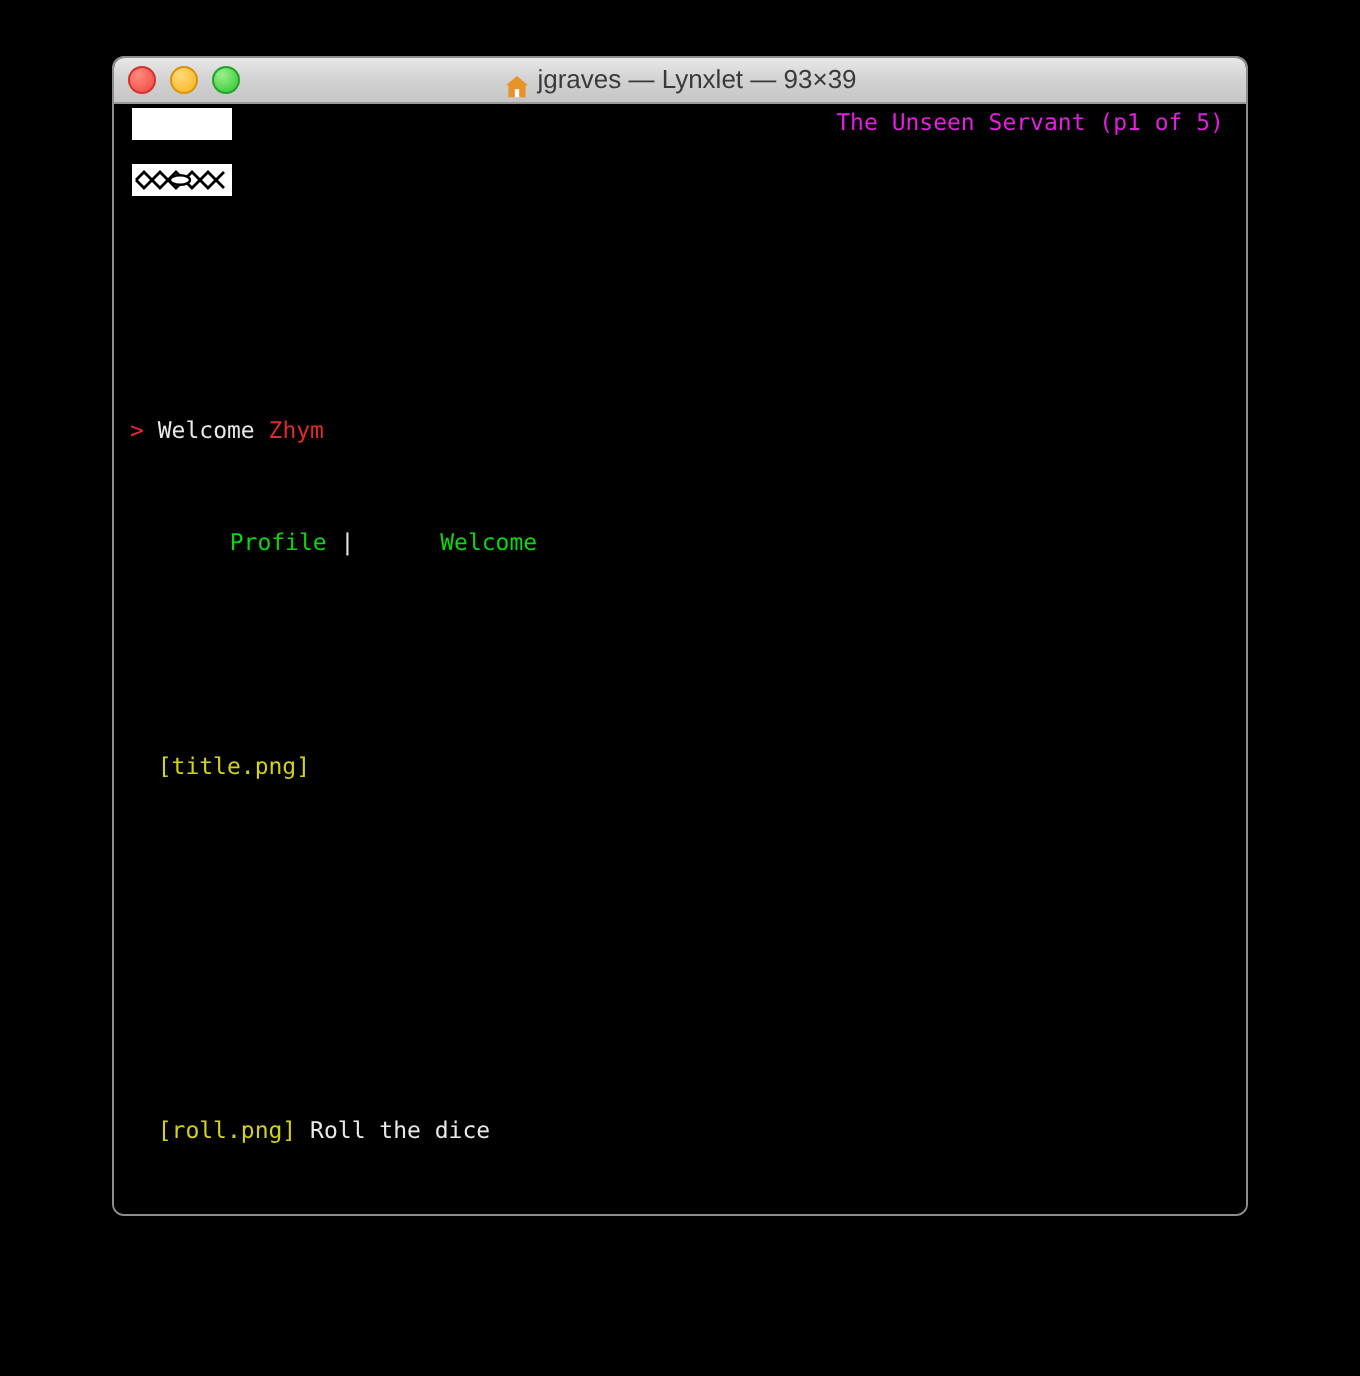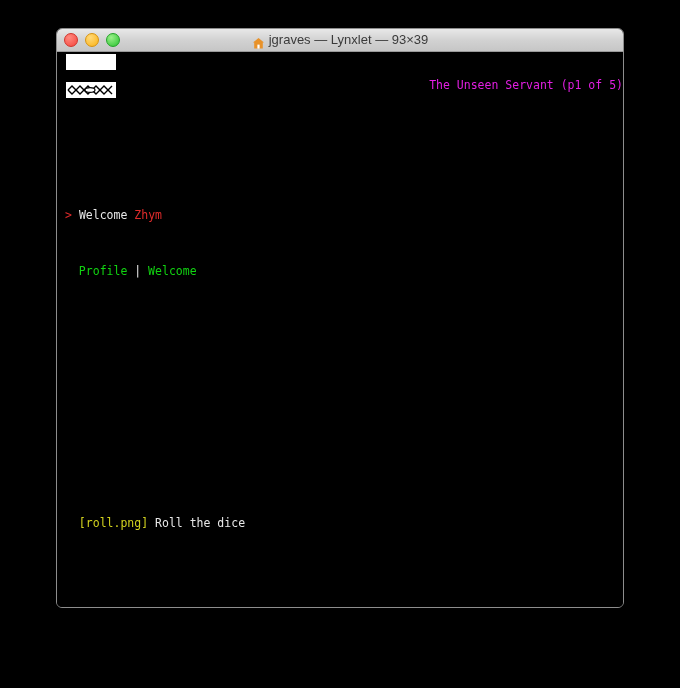--- a/index.html
+++ b/index.html
@@ -88,30 +88,29 @@
   }
   .row {
     height: 14px;
     padding-left: 8px;
     white-space: pre;
     overflow: hidden;
   }
 
   .c-white  { color: #e8e8e8; margin-top: 27px; }
   .c-red    { color: #e02b2b; }
-  .c-green  { color: #11d411; }
+  .c-green  { color: #11d411; margin-left: 36px; }
   .c-yellow { color: #d2d21e; }
   .c-mag    { color: #e21ee2; }
   .b        { font-weight: bold; }
 
   .right-head {
     position: absolute;
-    right: 0;
+    right: 11px;
     top: 2px;
-    margin-top: 24px;
   }
 
   .logo {
     position: absolute;
     left: 9px;
     top: 2px;
     width: 50px;
     height: 16px;
     background: #ffffff;
   }
@@ -155,20 +154,21 @@
     <div class="right-head c-mag">The Unseen Servant (p1 of 5)</div>
 
     <div class="spacer"></div>
 
     <div class="row"><span class="c-red">&gt;</span><span class="c-white"> </span><span class="c-white">Welcome</span><span class="c-white"> </span><span class="c-red">Zhym</span></div>
 
     <div class="row"><span>  </span><span class="c-green">Profile</span><span class="c-white"> | </span><span class="c-green">Welcome</span></div>
 
     <div class="spacer"></div>
 
+    <div class="row"><span>  </span><span class="c-yellow">[title.png]</span></div>
 
     <div class="spacer"></div>
 
 
     <div class="spacer"></div>
 
     <div class="row"><span>  </span><span class="c-yellow">[roll.png]</span><span class="c-white"> </span><span class="c-white">Roll the dice</span></div>
 
     
 

